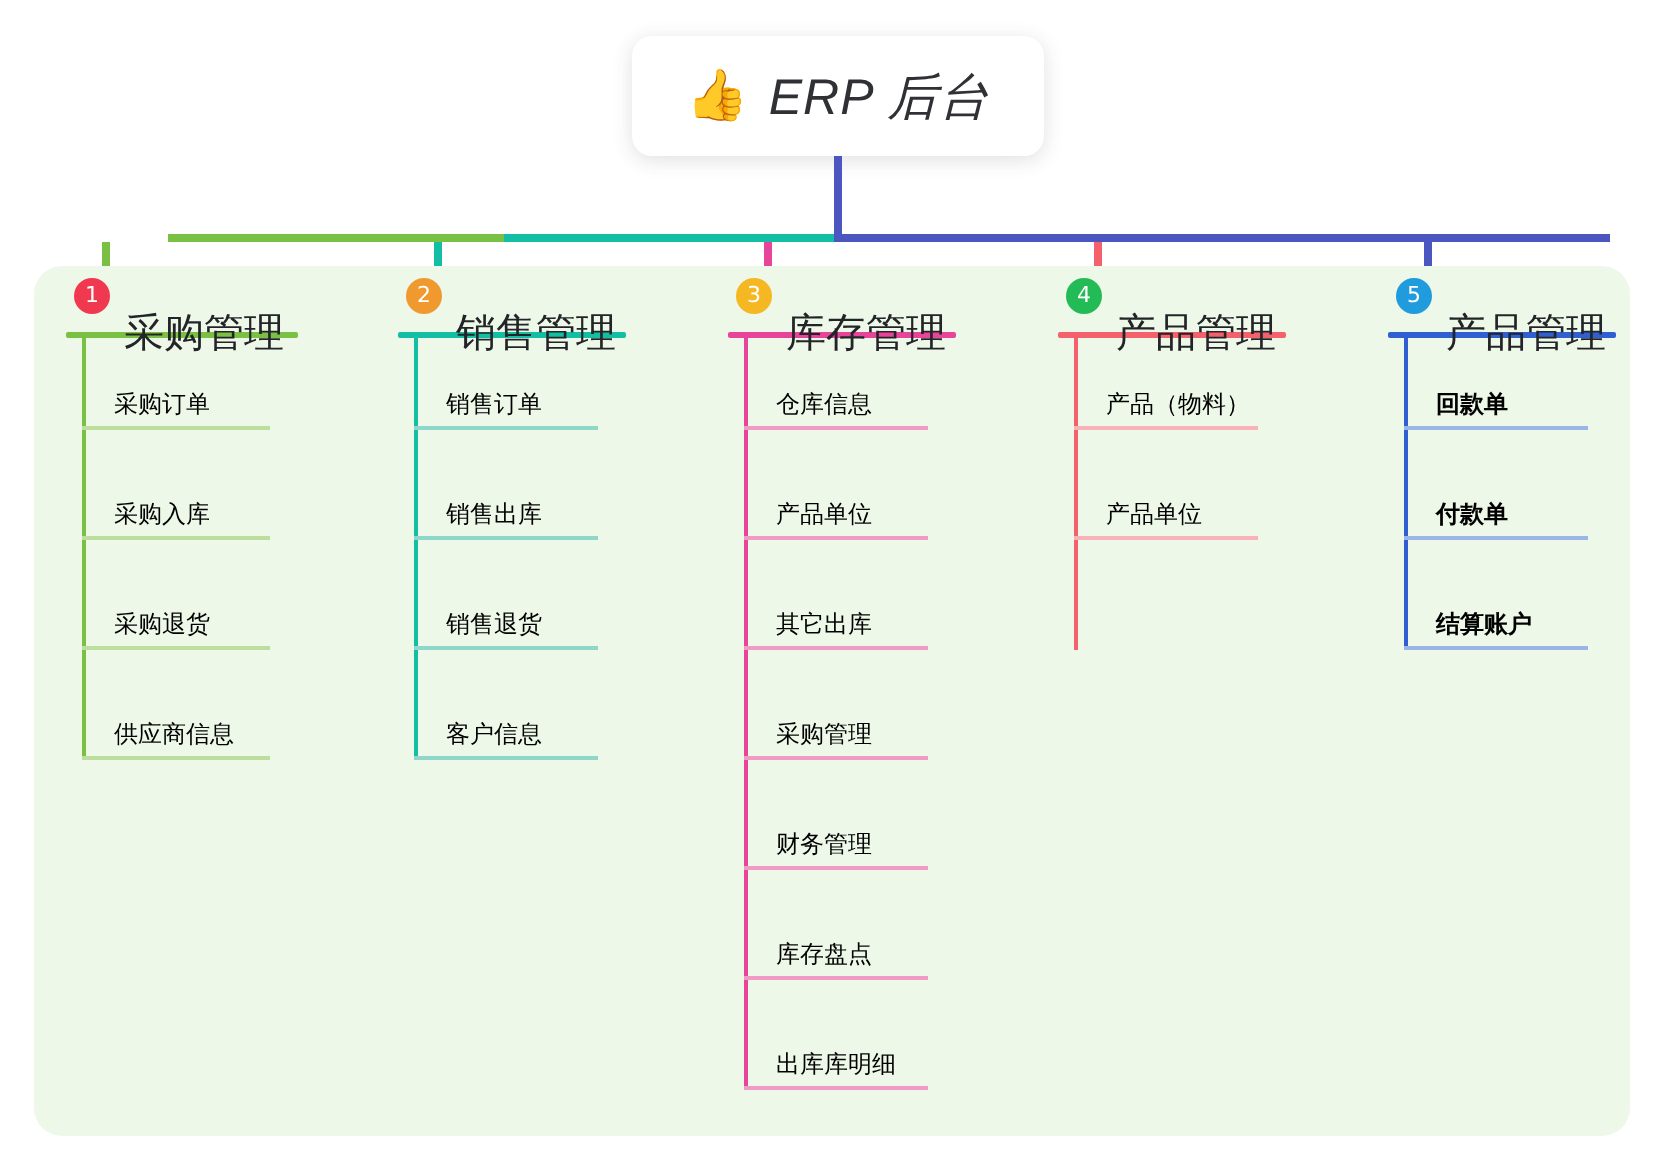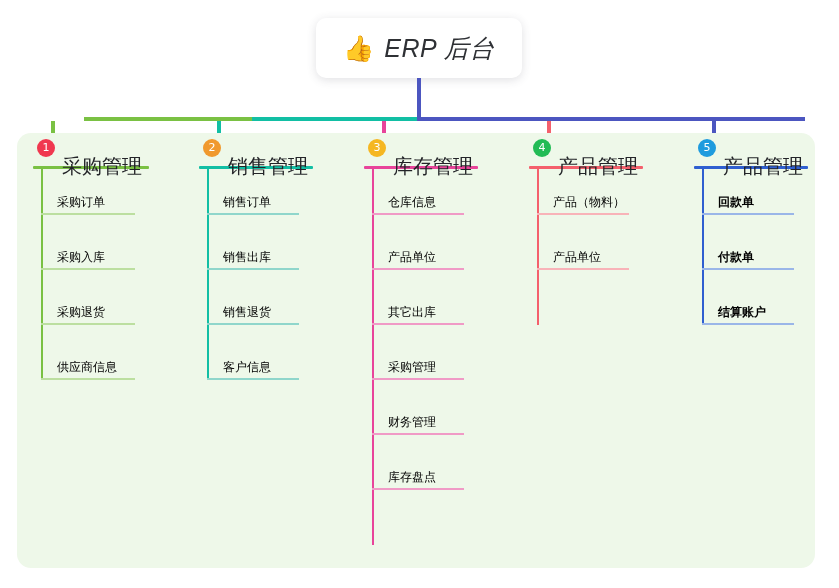--- a/index.html
+++ b/index.html
@@ -160,20 +160,24 @@
               <div class="leaf-rule" style="background: rgb(240, 154, 198); width: 92px;"></div>
             </div>
             <div class="leaf">
               <span class="leaf-text">财务管理</span>
               <div class="leaf-rule" style="background: rgb(240, 154, 198); width: 92px;"></div>
             </div>
             <div class="leaf">
               <span class="leaf-text">库存盘点</span>
               <div class="leaf-rule" style="background: rgb(240, 154, 198); width: 92px;"></div>
             </div>
+            <div class="leaf">
+              <span class="leaf-text">出库库明细</span>
+              <div class="leaf-rule" style="background: rgb(240, 154, 198); width: 92px;"></div>
+            </div>
           </div>
         </div>
         <div class="col" style="left: 512px; width: 118px;">
           <div class="col-head">
             <span class="badge" style="background: rgb(34, 187, 85);">4</span>
             <span class="col-title">产品管理</span>
           </div>
           <div class="head-rule" style="background: rgb(244, 96, 108); width: 114px;"></div>
           <div class="items" style="height: 165px;">
             <div class="spine" style="background: rgb(244, 96, 108); height: 156px;"></div>

